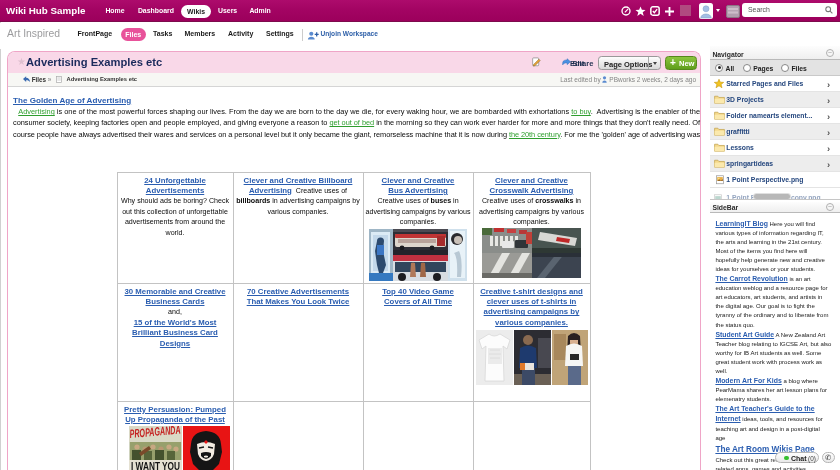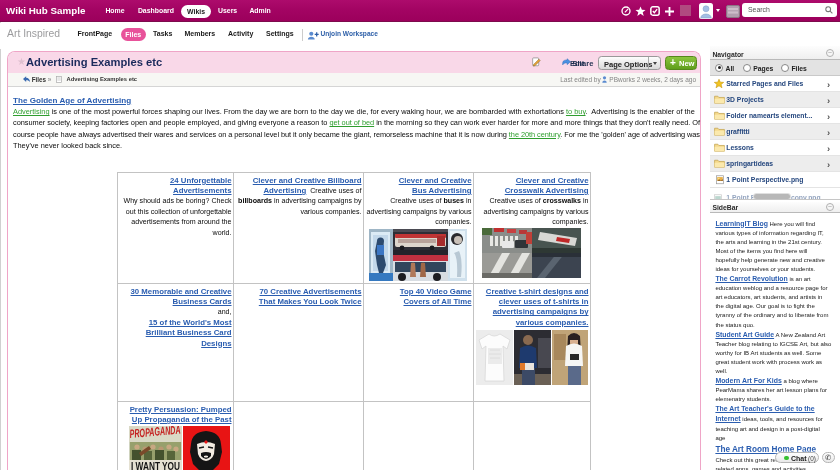--- a/index.html
+++ b/index.html
@@ -50,26 +50,26 @@
   border-radius:3.5px; color:#fff; }
 #btn-new .plus { position:absolute; left:4px; top:0.5px; font-size:10px; font-weight:bold; }
 #btn-new .t { position:absolute; left:13px; top:2.5px; font-size:7.5px; font-weight:bold; }
 
 #crumb { position:absolute; left:0; top:21px; width:692px; height:14px; background:#f7f7f4; border-bottom:1px solid #d5d5d5; }
 .cr { position:absolute; top:3px; font-size:6.3px; font-weight:bold; color:#333; white-space:nowrap; }
 #lastedit { position:absolute; right:4px; top:3.5px; font-size:6.5px; color:#848484; }
 
 #h-golden { position:absolute; left:5px; top:44px; font-size:8.1px; font-weight:bold; white-space:nowrap; }
 #para { position:absolute; left:5px; top:54.8px; font-size:7.4px; line-height:11.15px; color:#0a0a0a; }
-#para div { white-space:nowrap; }
+#para div { white-space:nowrap;text-align:right; }
 .gl { color:#2f9e2f; }
 
 
 #adtable { position:absolute; left:108.5px; top:120px; border-collapse:collapse; table-layout:fixed; }
-#adtable td { border:1px solid #c3c3c3; vertical-align:top; text-align:right;
+#adtable td { border:1px solid #c3c3c3; vertical-align:top; text-align:center;
   font-size:7.1px; line-height:10.4px; color:#0a0a0a; padding:3px 1px 0 1px; }
 #adtable a { font-weight:bold; font-size:7.8px; }
 #adtable svg { display:block; margin:0 auto; }
 
 
 #sidebar { position:absolute; left:710px; top:46px; width:130px; }
 .shead { position:relative; height:14px; border-bottom:1px solid #b9b9b9; background:linear-gradient(#fdfdfd,#efefef); }
 .shead b { position:absolute; left:2.4px; top:4.5px; font-size:6.8px; color:#2b2b2b; }
 .shead .col { position:absolute; right:6px; top:2.5px; width:8.5px; height:8.5px; border:1px solid #b0b0b0; border-radius:50%;
   color:#999; font-size:7px; line-height:6px; text-align:center; background:#f6f6f6;}
@@ -203,21 +203,20 @@
           <circle cx="2.5" cy="1.8" r="1.6" fill="#5b8bd0"></circle>
           <path d="M0.3 6.8 C0.3 3.6 4.7 3.6 4.7 6.8 Z" fill="#5b8bd0"></path>
         </svg> PBworks 2 weeks, 2 days ago</div>
   </div>
 
   <div id="h-golden"><a href="#">The Golden Age of Advertising</a></div>
   <div id="para">
     <div><a href="#" class="gl">Advertising</a> is one of the most powerful forces shaping our lives. From the day we are born to the day we die, for every waking hour, we are bombarded with exhortations <a href="#" class="gl">to buy</a>.&nbsp; Advertising is the enabler of the</div>
     <div style="letter-spacing:-0.033px;">consumer society, keeping factories open and people employed, and giving everyone a reason to <a href="#" class="gl">get out of bed</a> in the morning so they can work ever harder for more and more things that they don't really need. Of</div>
     <div style="letter-spacing:-0.064px;">course people have always advertised their wares and services on a personal level but it only became the giant, remorseless machine that it is now during <a href="#" class="gl">the 20th century</a>. For me the 'golden' age of advertising was</div>
-    <div>They've never looked back since.</div>
   </div>
 
   <table id="adtable">
     <tbody>
         <tr style="height:111px;">
       <td style="width:116px;"><a href="#">24 Unforgettable<br>Advertisements</a><br>Why should ads be boring? Check<br>out this collection of unforgettable<br>advertisements from around the<br>world.</td>
       <td style="width:130px;"><a href="#">Clever and Creative Billboard<br>Advertising</a>&nbsp;&nbsp;Creative uses of<br><b>billboards</b> in advertising campaigns by<br>various companies.</td>
       <td style="width:110px;"><a href="#">Clever and Creative<br>Bus Advertising</a><br>Creative uses of <b>buses</b> in<br>advertising campaigns by various<br>companies.<svg width="98" height="52" viewBox="0 0 98 52" style="margin-top:1px;">
           <rect x="0" y="0" width="98" height="52" fill="#3a3f48"></rect>
           <rect x="0" y="0" width="24" height="52" fill="#9fb6c6"></rect>
@@ -442,21 +441,21 @@
       <div>worthy for IB Art students as well. Some</div>
       <div>great student work with process work as</div>
       <div>well.</div>
       <div><a href="#">Modern Art For Kids</a> a blog where</div>
       <div>PearMama shares her art lesson plans for</div>
       <div>elemenatry students.</div>
       <div><a href="#">The Art Teacher's Guide to the</a></div>
       <div><a href="#">Internet</a> ideas, tools, and resources for</div>
       <div>teaching art and design in a post-digital</div>
       <div>age</div>
-      <div style="height:13px; line-height:13px;"><a href="#" class="big">The Art Room Home Page</a></div>
+      <div style="height:13px; line-height:13px;"><a href="#" class="big">The Art Room Wikis Page</a></div>
       <div>Check out this great resource for art-</div>
       <div>related apps, games and activities</div>
     </div>
   </div>
 </div>
 
 <div id="chatpill">
     <span id="chatdot"></span>
     <b>Chat</b>
     <i>(0)</i>

